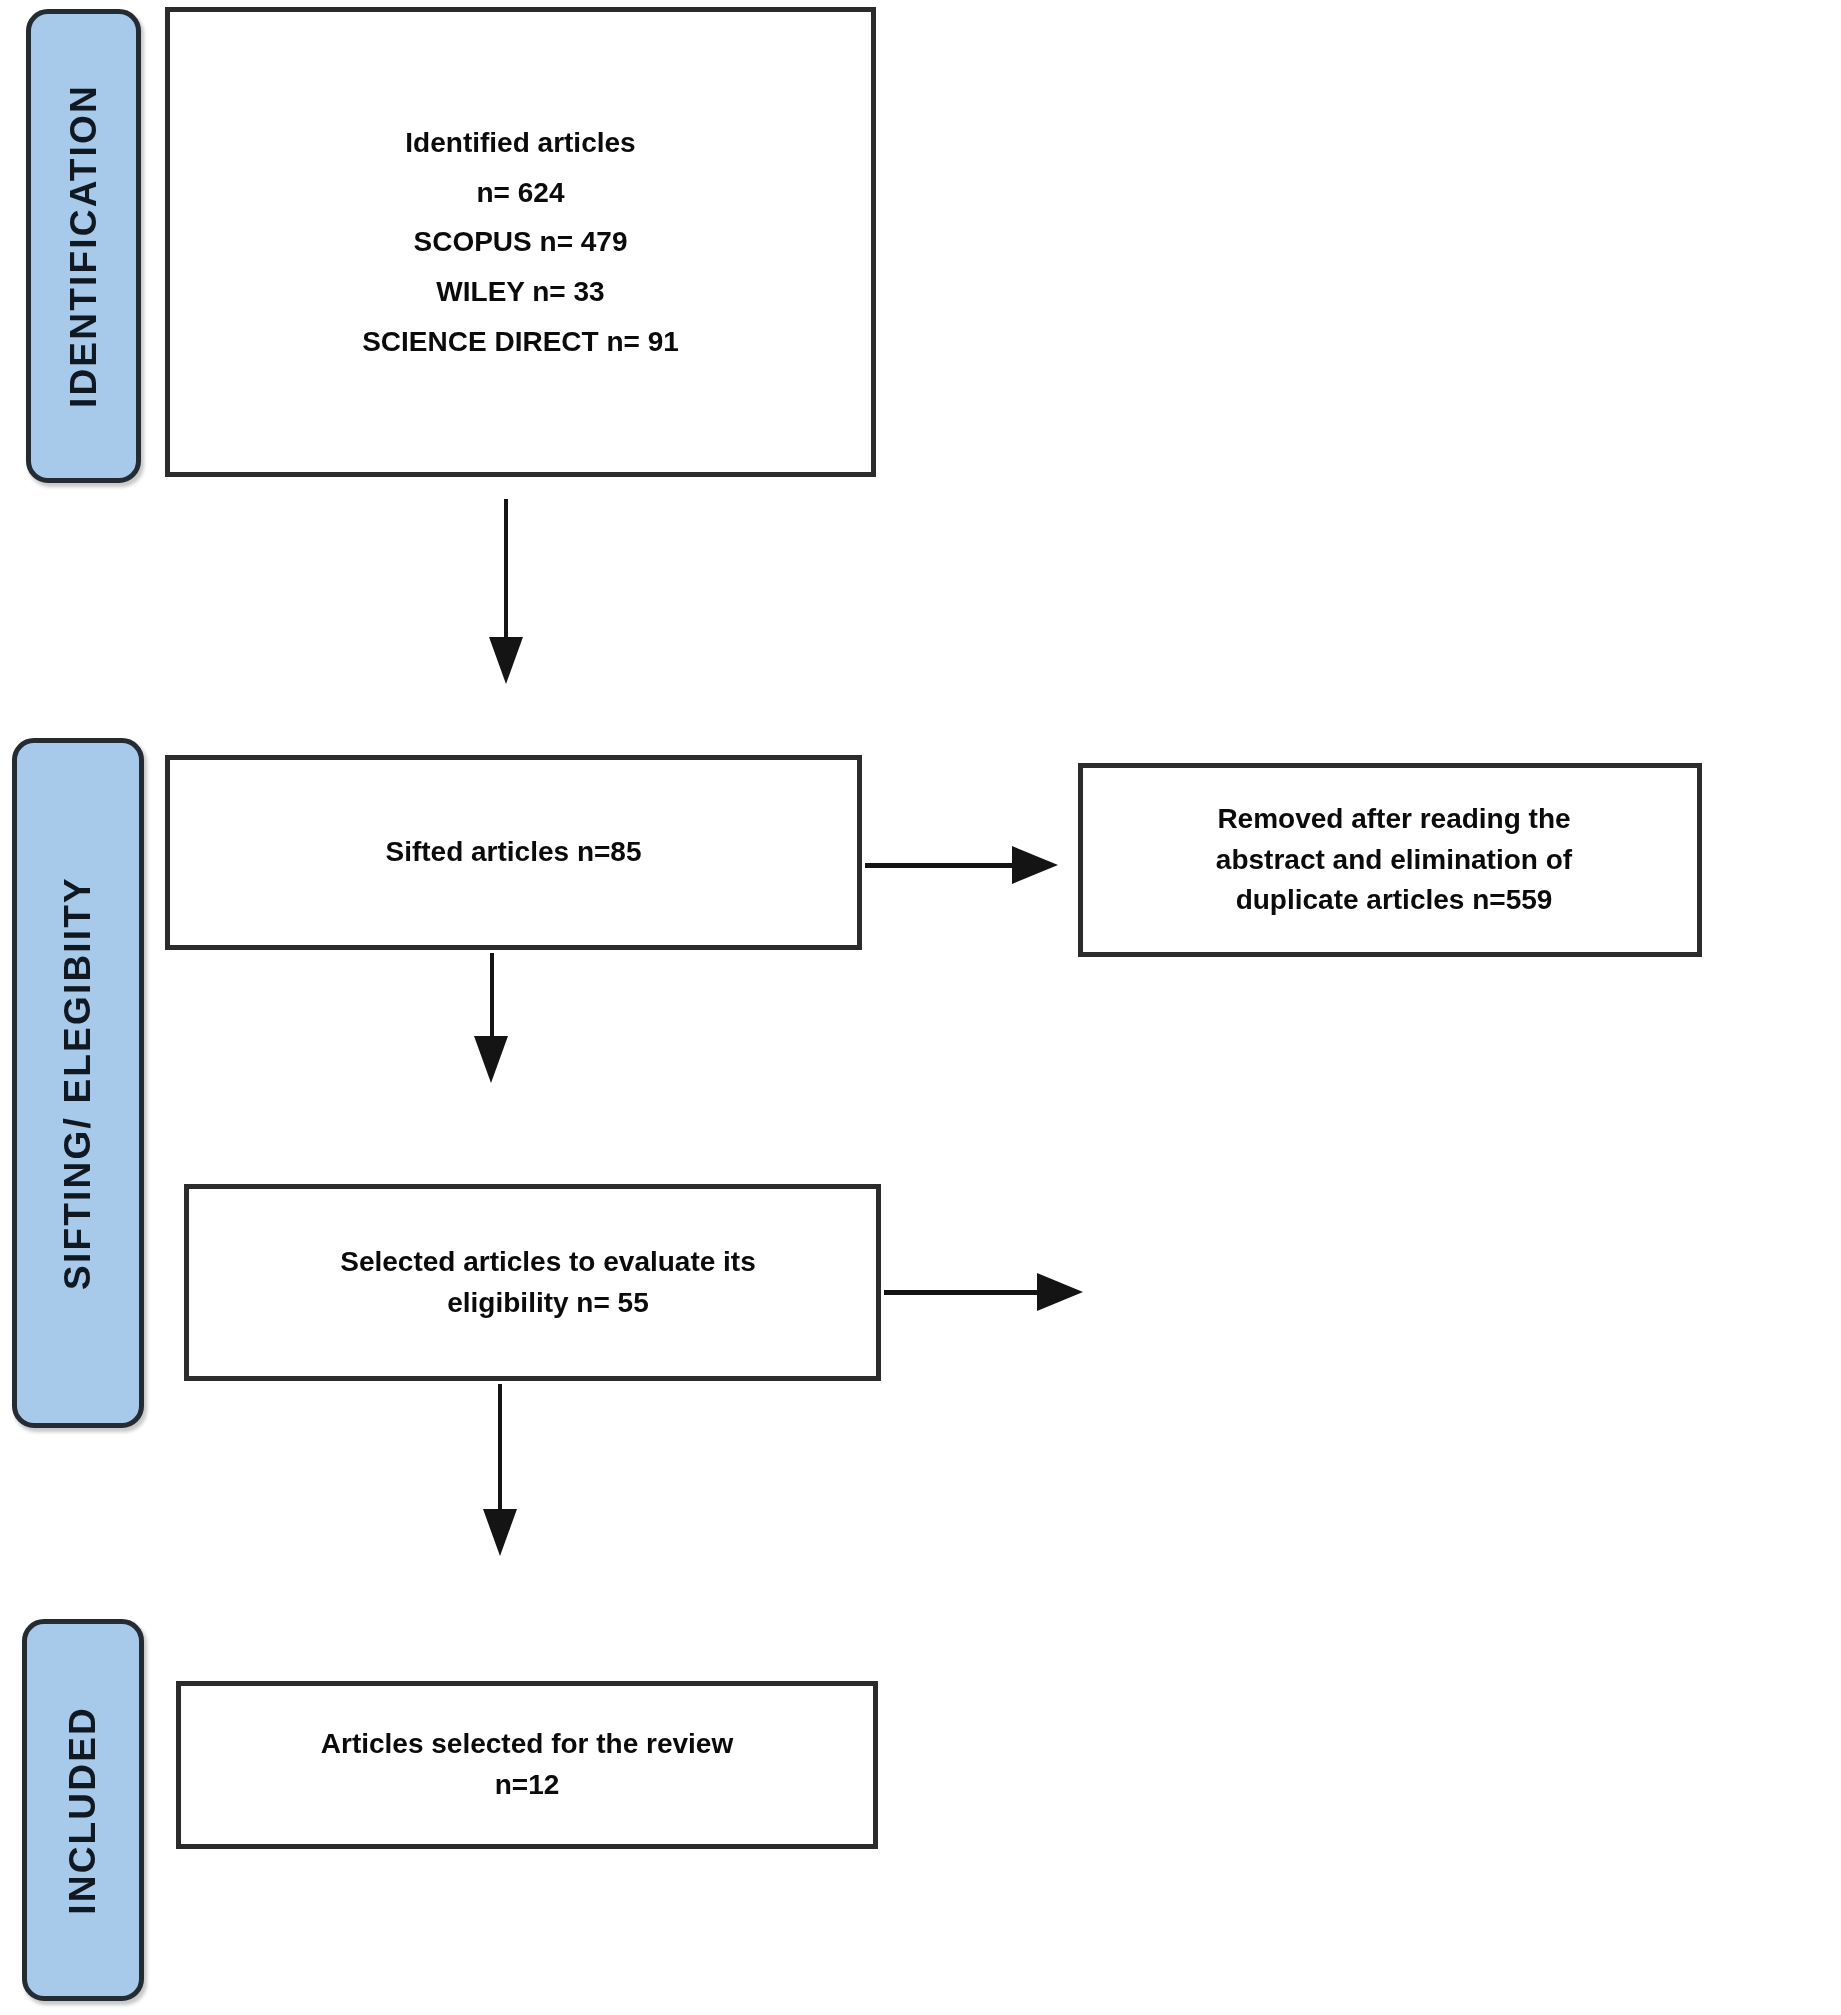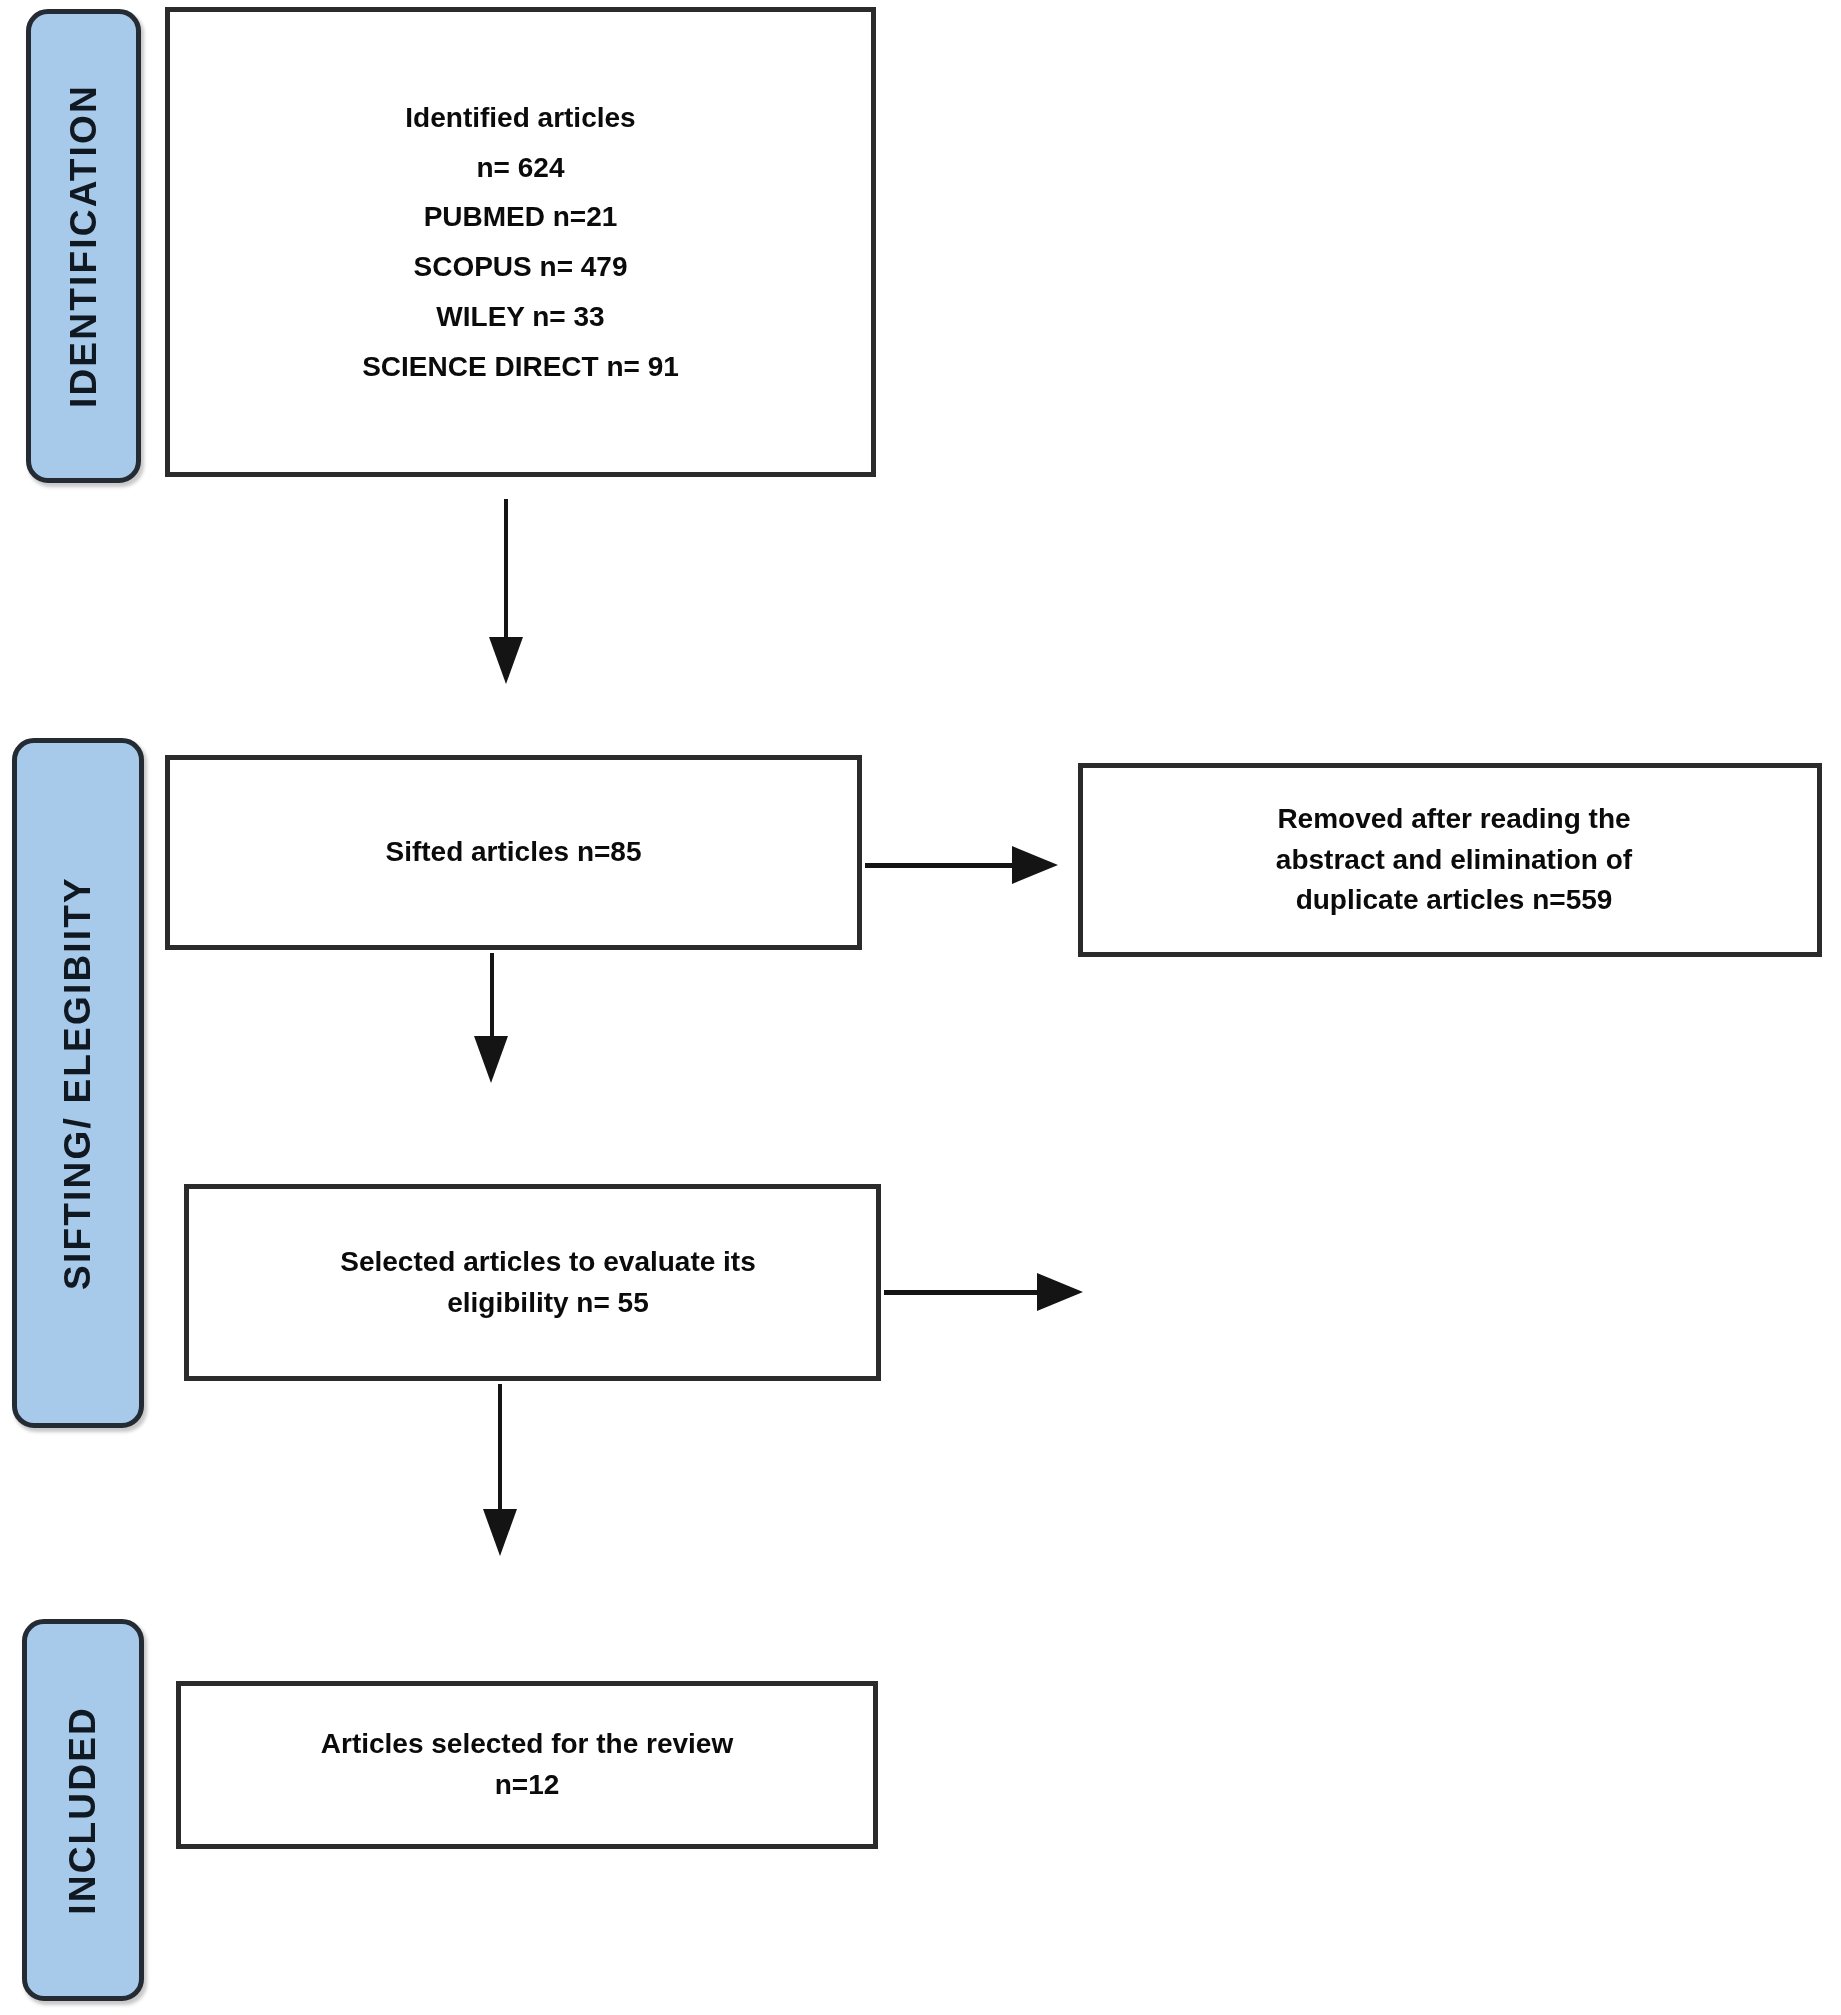--- a/index.html
+++ b/index.html
@@ -56,21 +56,21 @@
   }
   .pbox .line {
     font-size: 28px;
     font-weight: 700;
     line-height: 1.45;
     white-space: nowrap;
   }
   .box-identified { left: 165px;  top: 7.3px;   width: 711px;  height: 470px; }
   .box-identified .line { line-height: 1.78; }
   .box-sifted     { left: 165px;  top: 755px; width: 697px;  height: 195px; }
-  .box-removed    { left: 1078px; top: 763px; width: 744px; height: 194px; padding-left: 8px; }
+  .box-removed    { left: 1078px; top: 763px; width: 624px; height: 194px; padding-left: 8px; }
   .box-selected   { left: 184px;  top: 1184px; width: 697px;  height: 197px; padding-left: 31px; }
   .box-excluded   { left: 1092px; top: 1199px; width: 734px; height: 195px; }
   .box-review     { left: 176px;  top: 1681px; width: 702px;  height: 168px; }
 
   
   .shaft-v {
     position: absolute;
     width: 4.4px;
     background: #141414;
   }
@@ -120,21 +120,20 @@
   <div class="stage stage-sifting">
     <span class="stage-label">SIFTING/ ELEGIBIITY</span>
   </div>
   <div class="stage stage-included">
     <span class="stage-label">INCLUDED</span>
   </div>
 
   <div class="pbox box-identified">
     <div class="line">Identified articles</div>
     <div class="line">n= 624</div>
-    <div class="line">PUBMED n=21</div>
     <div class="line">SCOPUS n= 479</div>
     <div class="line">WILEY n= 33</div>
     <div class="line">SCIENCE DIRECT n= 91</div>
   </div>
 
   <div class="pbox box-sifted">
     <div class="line">Sifted articles n=85</div>
   </div>
 
   <div class="pbox box-removed">

